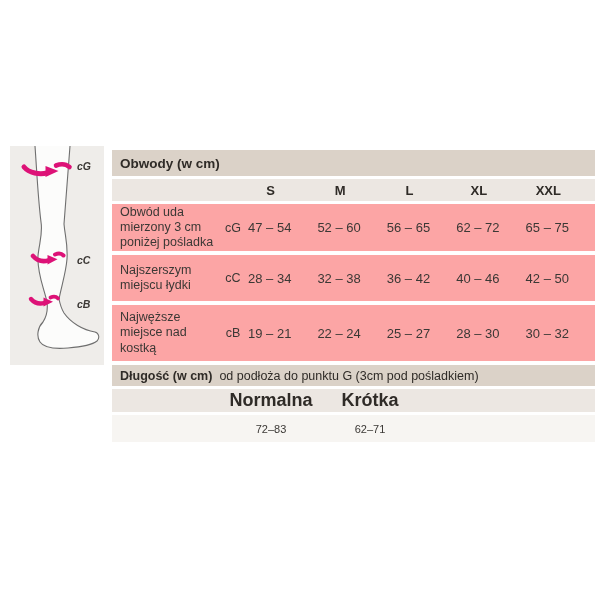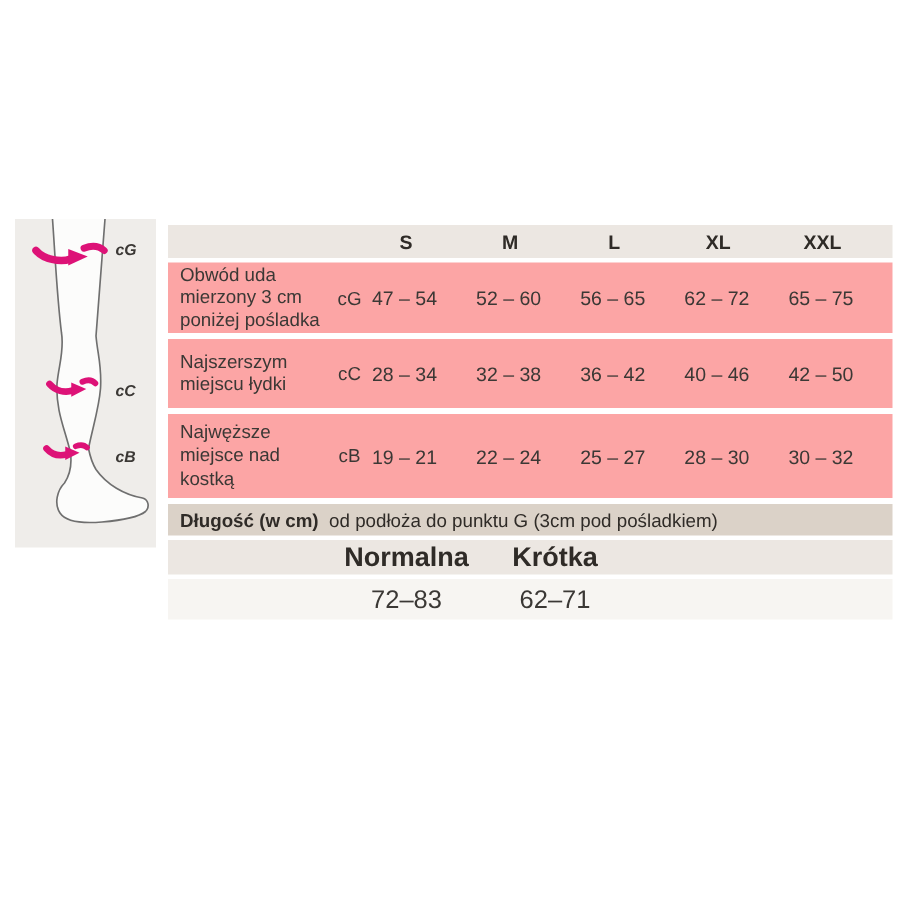--- a/index.html
+++ b/index.html
@@ -45,21 +45,21 @@
   .data-row.r2{height:46px;}
   .data-row.r3{height:56px;}
   .data-row .label{
     padding:0 2px 0 8px;font-size:12.5px;line-height:1.22;color:#3b3835;
   }
   .data-row .point{text-align:center;font-size:12.5px;}
   .data-row .val{font-size:13px;white-space:nowrap;}
   .len-head{background:#ece7e2;height:23px;margin-bottom:3px;}
   .len-head .lh{text-align:center;font-weight:bold;font-size:18px;color:#2f2b27;}
   .len-vals{background:#f7f5f2;height:27px;}
-  .len-vals .lv{text-align:center;font-size:17px;}
+  .len-vals .lv{text-align:center;font-size:11px;}
 </style>
 </head>
 <body>
 
 <div class="diagram">
   <svg viewBox="0 0 94 219">
 
     <path d="M 25,0
          C 27,28 28,52 31,76
          C 33,88 29,98 28,110
@@ -94,20 +94,23 @@
     </g>
 
     <text x="67" y="24">cG</text>
     <text x="67" y="118">cC</text>
     <text x="67" y="162">cB</text>
   </svg>
 </div>
 
 <div class="table">
 
+  <div class="bar h26">
+    <span>Obwody (w cm)</span>
+  </div>
 
   <div class="rowgrid sizes-row">
     <div></div>
     <div></div>
     <div class="size">S</div>
     <div class="size">M</div>
     <div class="size">L</div>
     <div class="size">XL</div>
     <div class="size">XXL</div>
   </div>

